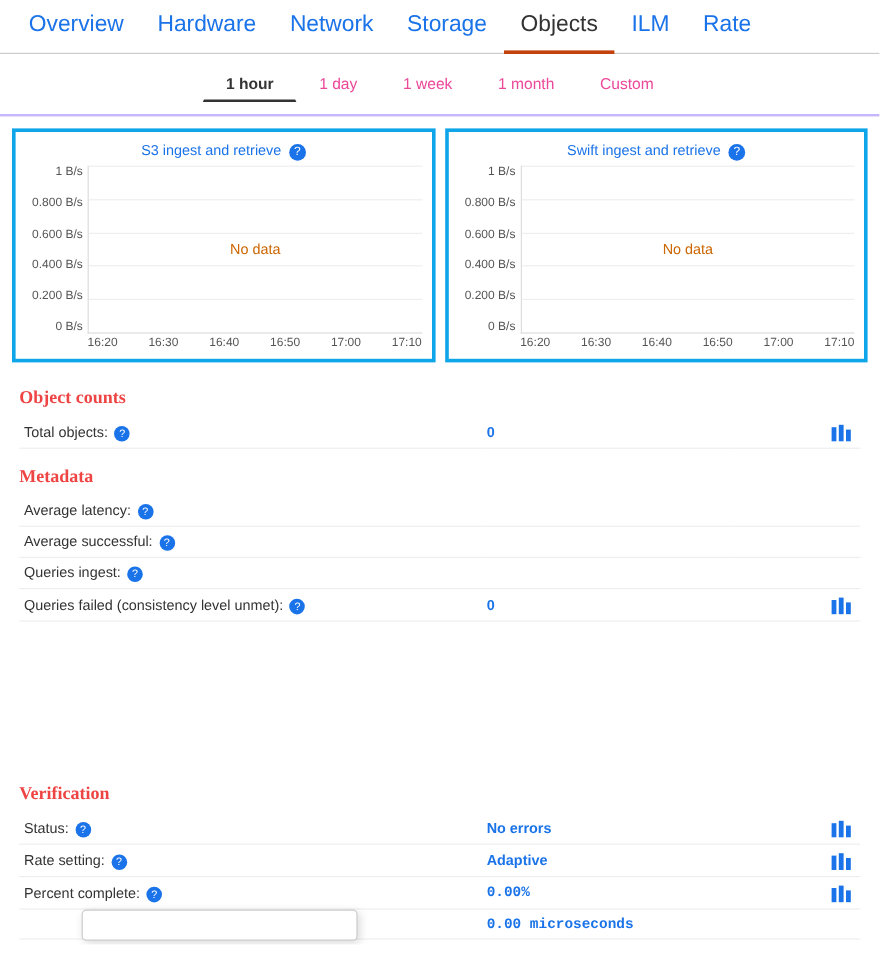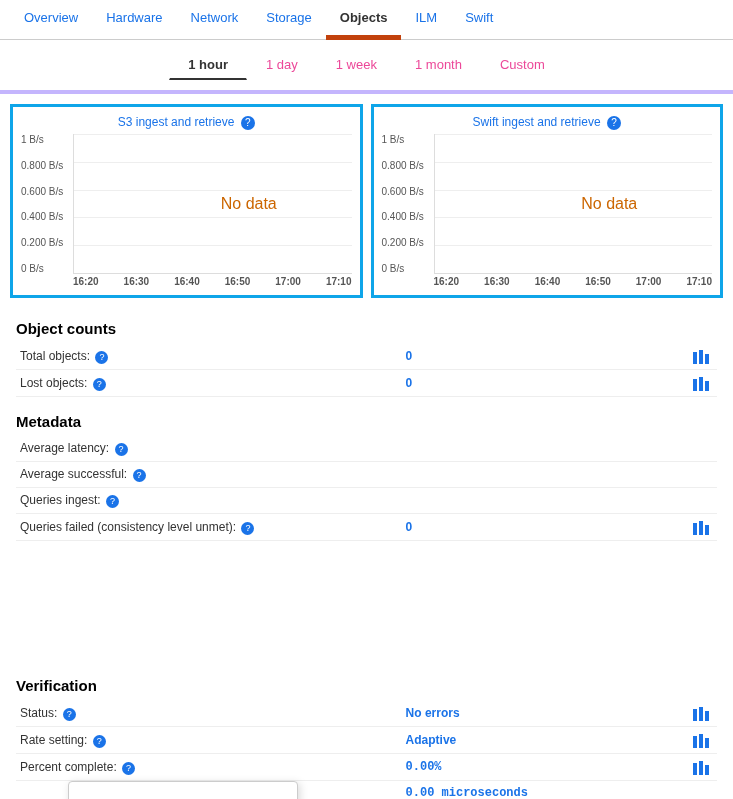--- a/index.html
+++ b/index.html
@@ -1,57 +1,57 @@
 <!DOCTYPE html>
 <html><head>
   <meta charset="utf-8">
   <style>
     * { box-sizing: border-box; margin: 0; padding: 0; }
     body { font-family: Arial, sans-serif; font-size: 13px; background: #fff; color: #333; width: 733px; }
 
     
     .top-nav { display: flex; border-bottom: 1px solid #ccc; padding: 0 10px; background: #fff; }
     .top-nav a {
-      padding: 10px 14px; text-decoration: none; color: #1a73e8; font-size: 13px; cursor: pointer;
+      padding: 10px 14px; text-decoration: none; color: #1a73e8; font-size: 19px; cursor: pointer;
       border-bottom: 3px solid transparent; margin-bottom: -1px;
     }
-    .top-nav a.active { color: #333; border-bottom: 5px solid #c2410c; font-weight: bold; text-align: center; }
-
-    
-    .time-tabs { display: flex; justify-content: center; padding: 10px 0; border-bottom: 4px solid #c4b5fd; gap: 0; }
+    .top-nav a.active { color: #333; border-bottom: 3px solid #c2410c; font-weight: normal; text-align: center; }
+
+    
+    .time-tabs { display: flex; justify-content: center; padding: 10px 0; border-bottom: 2px solid #c4b5fd; gap: 0; }
     .time-tabs span {
       padding: 6px 18px; cursor: pointer; color: #ec4899; font-size: 13px; border: 1px solid transparent;
     }
     .time-tabs span.active {
       color: #333; border-bottom: 2px solid #333; font-weight: bold;
     }
 
     
     .charts-row { display: flex; gap: 8px; padding: 10px; }
     .chart-box {
       flex: 1; border: 3px solid #0ea5e9; padding: 8px; position: relative; min-height: 170px;
     }
     .chart-title {
       text-align: center; font-size: 12px; color: #1a73e8; margin-bottom: 4px;
     }
     .chart-question {
       display: inline-block; width: 14px; height: 14px; background: #1a73e8; color: #fff;
       border-radius: 50%; font-size: 10px; text-align: center; line-height: 14px; margin-left: 3px; cursor: pointer;
     }
     .chart-area { display: flex; height: 140px; }
-    .chart-y-axis { display: flex; flex-direction: column; justify-content: space-between; padding-right: 4px; font-size: 10px; color: #555; text-align: left; width: 52px; }
+    .chart-y-axis { display: flex; flex-direction: column; justify-content: space-between; padding-right: 4px; font-size: 10px; color: #555; text-align: right; width: 52px; }
     .chart-grid { flex: 1; position: relative; border-left: 1px solid #ddd; border-bottom: 1px solid #ddd; }
     .chart-grid-lines { position: absolute; top: 0; left: 0; right: 0; bottom: 0; }
     .chart-grid-line { position: absolute; left: 0; right: 0; border-top: 1px solid #eee; }
-    .chart-no-data { position: absolute; top: 50%; left: 50%; transform: translate(-50%, -50%); color: #cc6600; font-size: 16px; margin-left: 36px; }
-    .chart-x-axis { display: flex; justify-content: space-between; padding-left: 52px; font-size: 10px; color: #555; padding-top: 2px; font-weight: bold; }
+    .chart-no-data { position: absolute; top: 50%; left: 50%; transform: translate(-50%, -50%); color: #cc6600; font-size: 12px; }
+    .chart-x-axis { display: flex; justify-content: space-between; padding-left: 52px; font-size: 10px; color: #555; padding-top: 2px; }
 
     
     .section { padding: 12px 16px 4px 16px; }
-    .section-title { font-size: 15px; font-weight: bold; color: #000000; margin-bottom: 6px; }
+    .section-title { font-size: 15px; font-weight: bold; color: #ef4444; margin-bottom: 6px; font-family: Liberation Serif, serif; }
 
     
     .data-table { width: 100%; border-collapse: collapse; }
     .data-table tr { border-bottom: 1px solid #eee; }
     .data-table td { padding: 5px 4px; font-size: 12px; vertical-align: middle; }
     .data-table td:first-child { width: 55%; color: #333; }
     .data-table td:nth-child(2) { width: 30%; color: #1a73e8; font-weight: bold; }
     .data-table td:last-child { width: 15%; text-align: right; }
 
     .bar-icon { display: inline-block; cursor: pointer; }
@@ -84,21 +84,21 @@
 
 <div class="page-wrapper">
 
   <nav class="top-nav">
     <a>Overview</a>
     <a>Hardware</a>
     <a>Network</a>
     <a>Storage</a>
     <a class="active">Objects</a>
     <a>ILM</a>
-    <a>Swift</a>
+    <a>Rate</a>
   </nav>
 
   <div class="time-tabs">
     <span class="active">1 hour</span>
     <span>1 day</span>
     <span>1 week</span>
     <span>1 month</span>
     <span>Custom</span>
   </div>
 
@@ -186,34 +186,20 @@
         </td>
         <td>0</td>
         <td><span class="bar-icon">
           <svg width="22" height="16" viewBox="0 0 22 16">
                   <rect x="2" y="4" width="4" height="12" fill="#1a73e8"></rect>
                   <rect x="8" y="2" width="4" height="14" fill="#1a73e8"></rect>
                   <rect x="14" y="6" width="4" height="10" fill="#1a73e8"></rect>
                 </svg>
         </span></td>
       </tr>
-      <tr>
-        <td>
-          <span>Lost objects:</span>
-          <span class="q-mark">?</span>
-        </td>
-        <td>0</td>
-        <td><span class="bar-icon">
-          <svg width="22" height="16" viewBox="0 0 22 16">
-                  <rect x="2" y="4" width="4" height="12" fill="#1a73e8"></rect>
-                  <rect x="8" y="2" width="4" height="14" fill="#1a73e8"></rect>
-                  <rect x="14" y="6" width="4" height="10" fill="#1a73e8"></rect>
-                </svg>
-        </span></td>
-      </tr>
     </tbody>
       </table>
   </div>
 
   <div class="section" style="position:relative;">
     <div class="section-title">Metadata</div>
     <table class="data-table">
       <tbody>
           <tr>
         <td>

